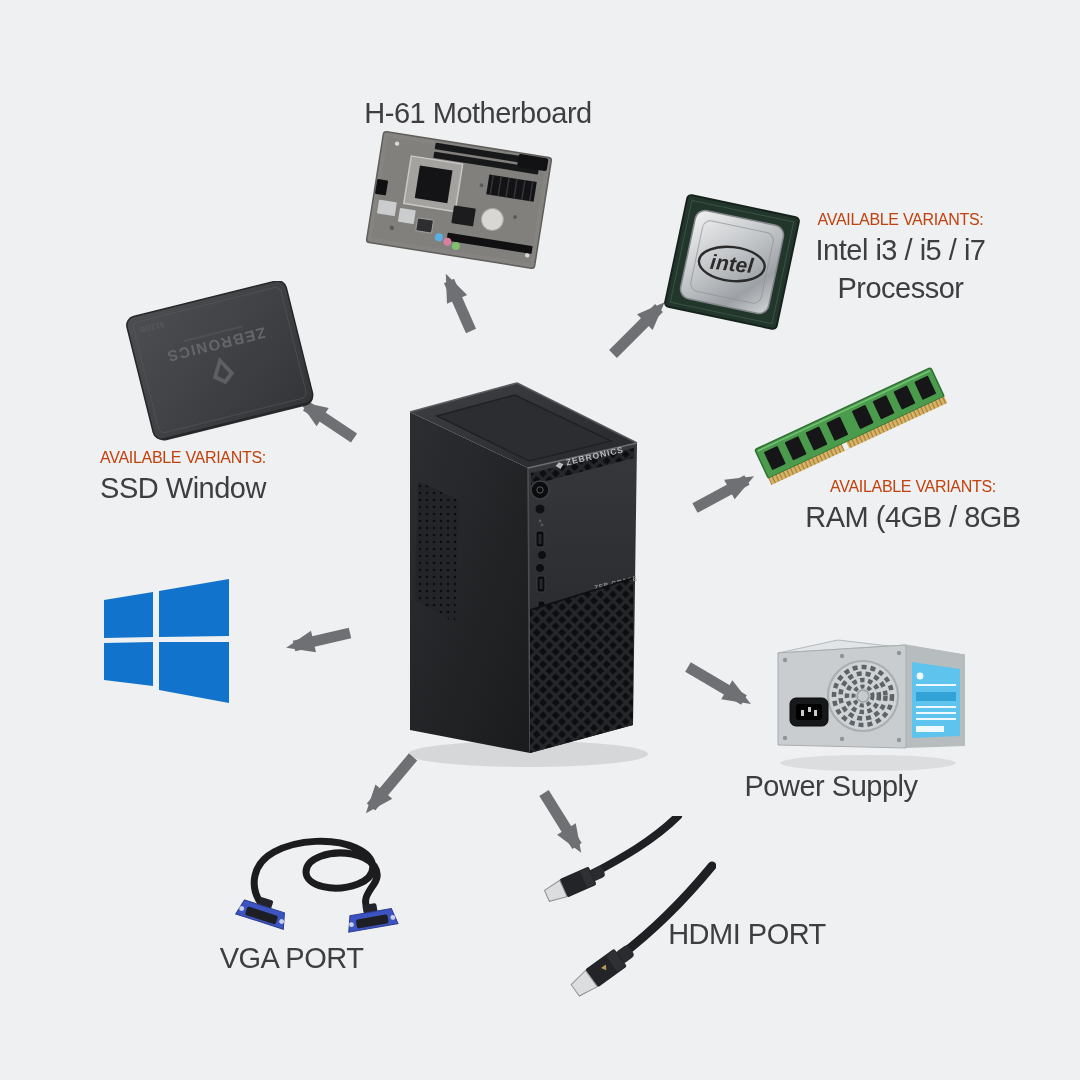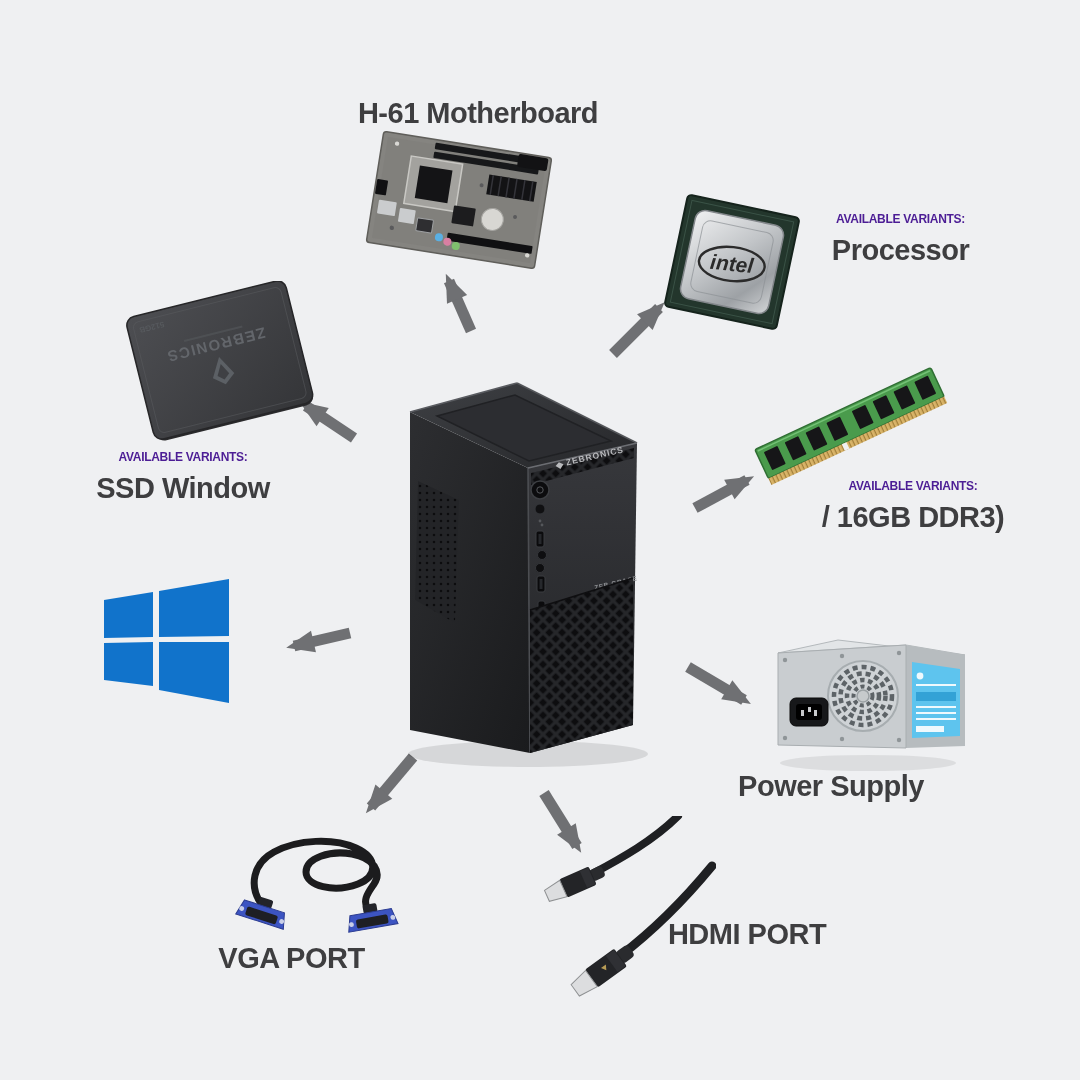--- a/index.html
+++ b/index.html
@@ -1,24 +1,24 @@
 <!DOCTYPE html>
 <html><head>
 <meta charset="utf-8">
 <style>
   html,body{margin:0;padding:0;background:#eff0f2;}
   .canvas{
     position:relative;width:1080px;height:1080px;background:#eff0f2;
     overflow:hidden;font-family:"Liberation Sans",sans-serif;
   }
   .abs{position:absolute;}
-  .lbl{position:absolute;text-align:center;color:#3e3e40;font-weight:bold;white-space:nowrap;}
+  .lbl{position:absolute;text-align:center;color:#3e3e40;font-weight:normal;white-space:nowrap;}
   .big{font-size:29px;line-height:38px;letter-spacing:-0.5px;}
   .single{font-size:29px;letter-spacing:-0.5px;}
-  .variants{color:#4c1d95;font-size:12px;line-height:23px;letter-spacing:-0.3px;}
+  .variants{color:#c2410c;font-size:16px;line-height:23px;letter-spacing:-0.3px;}
   svg{display:block;}
 </style>
 </head>
 <body>
 
 <div class="canvas">
 
   <svg class="abs" style="left:0;top:0;" width="1080" height="1080">
     <defs>
       <marker id="ah" markerUnits="userSpaceOnUse" markerWidth="34" markerHeight="26" refX="22" refY="13" orient="auto">
@@ -155,20 +155,21 @@
       <rect x="-45" y="-45" width="90" height="90" rx="10" fill="url(#ihsG)" stroke="#82868a" stroke-width="1.5"></rect>
       <rect x="-36" y="-36" width="72" height="72" rx="8" fill="none" stroke="#8d9195" stroke-width="1" opacity="0.7"></rect>
       <g transform="rotate(-6)">
         <ellipse cx="0" cy="2" rx="33" ry="17" fill="none" stroke="#2b2b2b" stroke-width="2.4"></ellipse>
         <text x="0" y="9" text-anchor="middle" font-size="21" font-style="italic" font-weight="bold" fill="#2b2b2b" font-family="Liberation Sans, sans-serif">intel</text>
       </g>
     </g>
   </svg>
   <div class="lbl" style="left:788px;top:208px;width:225px;">
     <div class="variants">AVAILABLE VARIANTS:</div>
+    <div class="big">Intel i3 / i5 / i7</div>
     <div class="big">Processor</div>
   </div>
 
   <svg class="abs" style="left:750px;top:366px;" width="200" height="120" viewBox="0 0 200 120">
     <defs>
       <pattern id="pinsP" width="4" height="8" patternUnits="userSpaceOnUse">
         <rect width="4" height="8" fill="#d9b469"></rect>
         <rect x="2.8" width="1.2" height="8" fill="#a07d38"></rect>
       </pattern>
     </defs>
@@ -184,21 +185,21 @@
         <rect x="30" y="-11" width="15" height="20" rx="1" fill="#161618"></rect>
         <rect x="53" y="-11" width="15" height="20" rx="1" fill="#161618"></rect>
         <rect x="76" y="-11" width="15" height="20" rx="1" fill="#161618"></rect>
       </g>
       <rect x="-97" y="15" width="194" height="7" fill="url(#pinsP)"></rect>
       <rect x="-16" y="15" width="5" height="7" fill="#eff0f2"></rect>
     </g>
   </svg>
   <div class="lbl" style="left:798px;top:475px;width:230px;">
     <div class="variants">AVAILABLE VARIANTS:</div>
-    <div class="big">/ 16GB DDR3)</div>
+    <div class="big">RAM (4GB / 8GB</div>
   </div>
 
   <svg class="abs" style="left:768px;top:628px;" width="210" height="150" viewBox="0 0 210 150">
     <ellipse cx="100" cy="135" rx="88" ry="8" fill="#000" opacity="0.08"></ellipse>
     <polygon points="10,25 70,12 197,27 138,17" fill="#e2e5e7" stroke="#b4b9bc" stroke-width="1"></polygon>
     <polygon points="138,17 197,27 197,118 138,120" fill="#b7bcbf"></polygon>
     <polygon points="144,34 192,41 192,108 144,110" fill="#5ec4ee"></polygon>
     <g fill="#ffffff" opacity="0.9">
       <circle cx="152" cy="48" r="3.4"></circle>
       <rect x="148" y="56" width="40" height="2"></rect>

